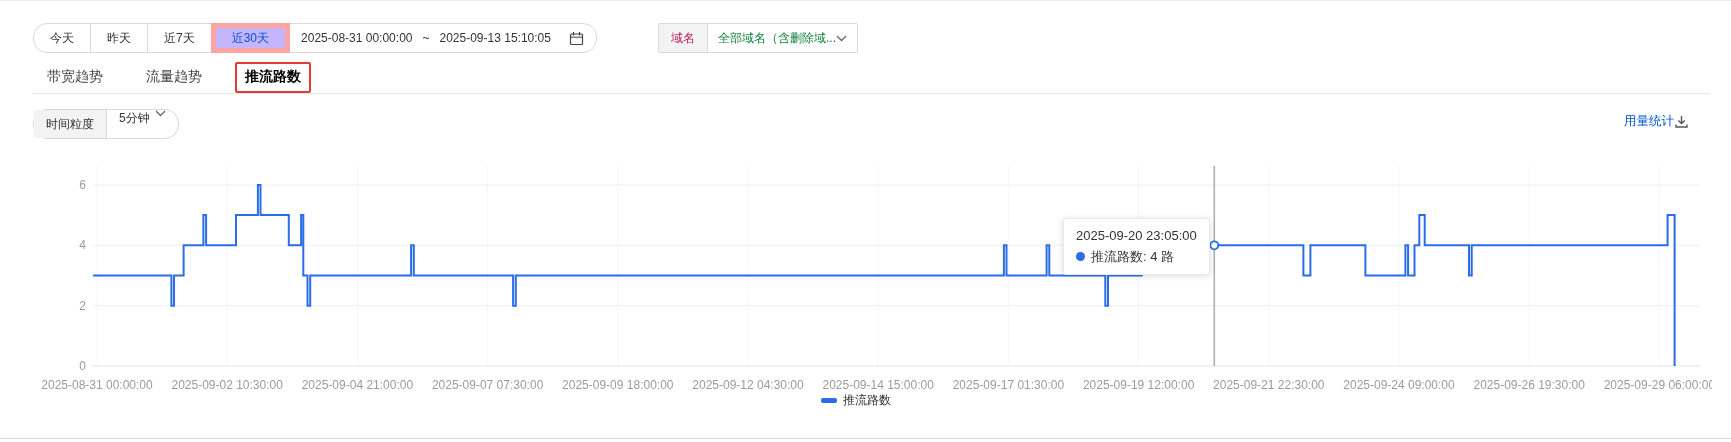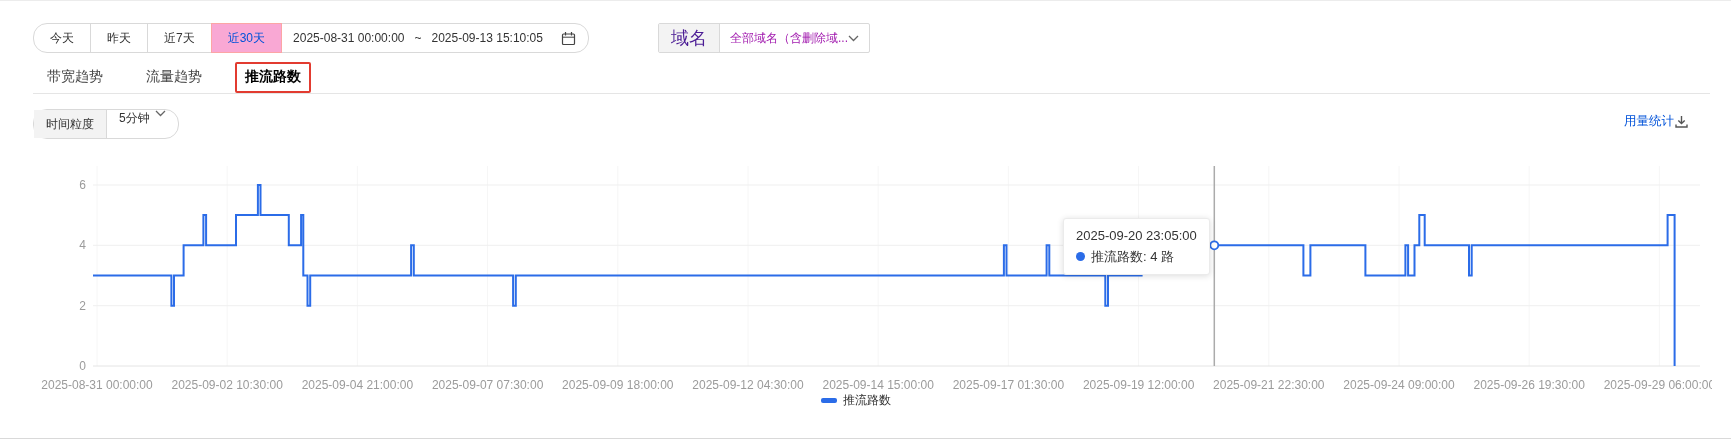--- a/index.html
+++ b/index.html
@@ -6,27 +6,27 @@
   body{width:1731px;height:442px;position:relative;overflow:hidden;
        font-family:"Liberation Sans","DejaVu Sans",sans-serif;color:#333;
        border-top:1px solid #ececec;box-sizing:border-box;}
   .abs{position:absolute;}
   
   .seg-group{left:33px;top:22px;height:30px;display:flex;align-items:stretch;
              border:1px solid #d9d9d9;border-radius:14px;background:#fff;box-sizing:border-box;}
   .seg{display:flex;align-items:center;justify-content:center;font-size:12px;color:#333;
        padding:0 16px;border-right:1px solid #d9d9d9;cursor:pointer;white-space:nowrap;}
   .seg:last-child{border-right:none;}
-  .seg.active{border:1px solid #fca5a5;color:#0052d9;margin:-1px;z-index:2;position:relative;background:#f9a8d4;}
+  .seg.active{border:5px solid #fca5a5;color:#0052d9;margin:-1px;z-index:2;position:relative;background:#c4b5fd;}
   .seg.date-seg{padding:0 12px;gap:10px;cursor:pointer;}
   .picker{left:658px;top:22px;height:30px;display:flex;align-items:stretch;
           border:1px solid #d9d9d9;border-radius:2px;box-sizing:border-box;background:#fff;}
   .picker .plabel{display:flex;align-items:center;padding:0 12px;background:#f3f3f3;
-                  font-size:18px;color:#4c1d95;border-right:1px solid #d9d9d9;}
-  .picker .pvalue{display:flex;align-items:center;gap:0;padding:0 10px;font-size:12px;color:#a21caf;cursor:pointer;}
+                  font-size:12px;color:#be185d;border-right:1px solid #d9d9d9;}
+  .picker .pvalue{display:flex;align-items:center;gap:0;padding:0 10px;font-size:12px;color:#15803d;cursor:pointer;}
   
   .tabs{left:33px;top:60px;width:1677px;height:33px;display:flex;align-items:center;gap:39px;
         border-bottom:1px solid #e5e5e5;padding-left:12px;box-sizing:border-box;}
   .tab{font-size:14px;color:#444;cursor:pointer;padding:4px 2px;white-space:nowrap;}
   .tab.active{color:#000;font-weight:bold;position:relative;}
   .anno-box{position:absolute;left:-8px;top:-2px;right:-8px;bottom:-3px;
             border:2px solid #e23b30;border-radius:2px;pointer-events:none;}
   
   .gran{left:33px;top:108px;height:30px;display:flex;align-items:stretch;
         border:1px solid #d9d9d9;border-radius:14px;box-sizing:border-box;background:#fff;}

